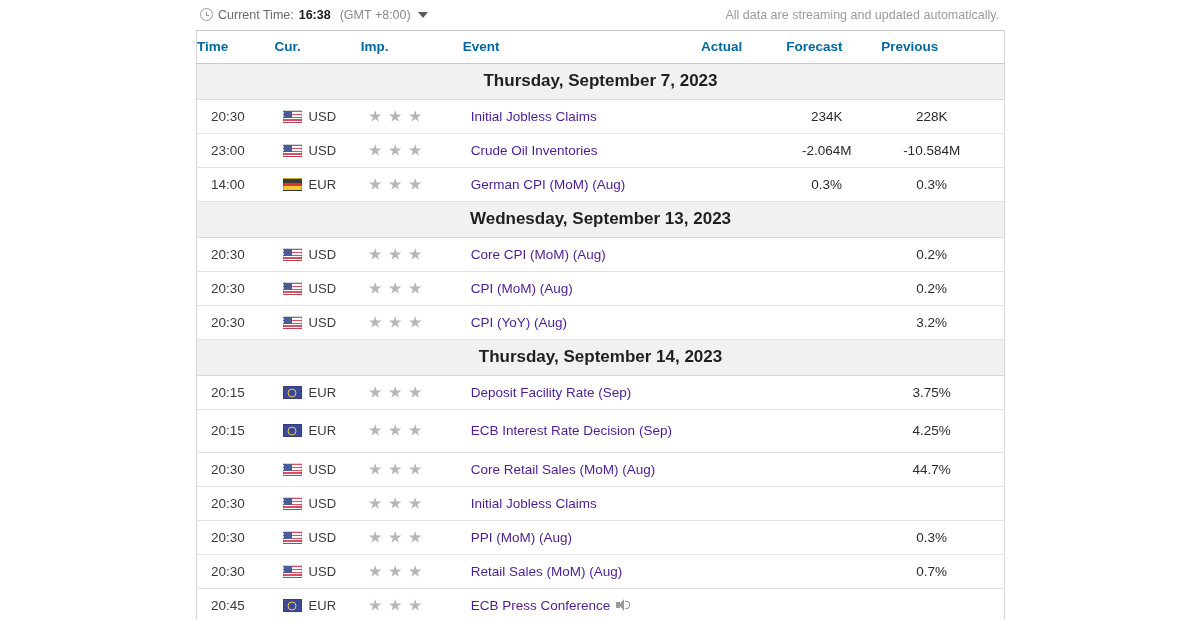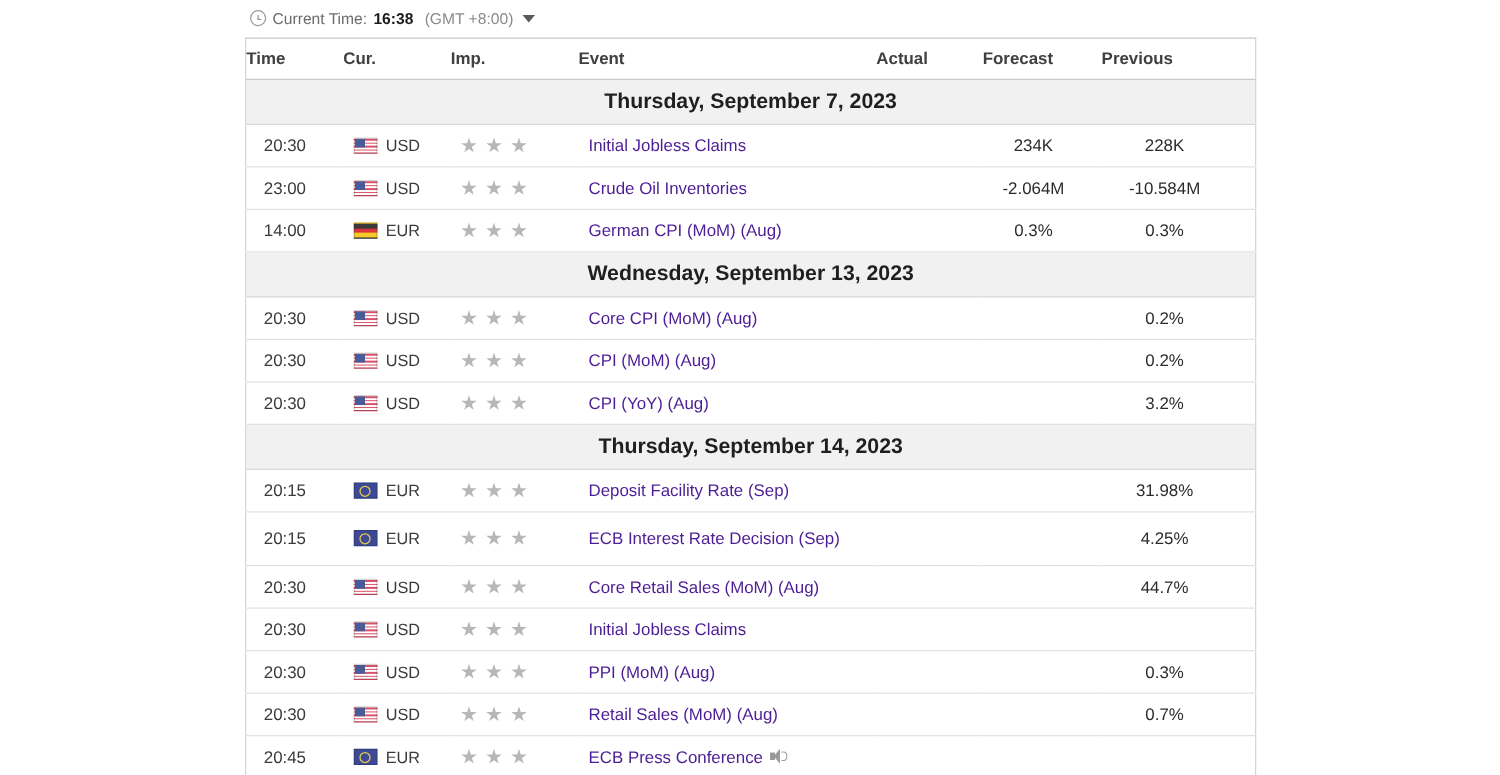--- a/index.html
+++ b/index.html
@@ -39,21 +39,21 @@
   }
   .cal col.c-time { width: 78px; }
   .cal col.c-cur  { width: 86px; }
   .cal col.c-imp  { width: 102px; }
   .cal col.c-evt  { width: 238px; }
   .cal col.c-act  { width: 85px; }
   .cal col.c-fcs  { width: 95px; }
   .cal col.c-prv  { width: 123px; }
 
   .cal thead th {
-    font-size: 13.5px; font-weight: bold; color: #404040;
+    font-size: 13.5px; font-weight: bold; color: #0369a1;
     padding: 8px 0 9px 0; background: #fff;
     border-bottom: 1px solid #c9c9c9;
     text-align: left; white-space: nowrap;
   }
   th.h-time { padding-left: 14px; }
   th.h-cur  { padding-left: 8px; }
   th.h-imp  { padding-left: 8px; }
   th.h-evt  { padding-left: 8px; }
   th.h-act, th.h-fcs, th.h-prv { text-align: right; padding-right: 14px; }
   th.h-act { padding-right: 12px; }
@@ -125,20 +125,21 @@
 <div id="page">
 
   <div class="topbar">
     <div class="topbar-left">
       <span class="clock-icon"></span>
       <span class="ct-label">Current Time:</span>
       <span class="ct-time">16:38</span>
       <span class="ct-gmt">(GMT +8:00)</span>
       <span class="chev"></span>
     </div>
+    <div class="topbar-right">All data are streaming and updated automatically.</div>
   </div>
 
   <table class="cal">
     <colgroup>
       <col class="c-time">
         <col class="c-cur">
         <col class="c-imp">
         <col class="c-evt">
       <col class="c-act">
         <col class="c-fcs">
@@ -296,21 +297,21 @@
           <td class="t-imp">
             <span class="stars">
               <span class="star"></span>
               <span class="star"></span>
               <span class="star"></span>
             </span>
           </td>
           <td class="t-evt"><span class="evt-text">Deposit Facility Rate (Sep)</span></td>
           <td class="t-num t-act"></td>
           <td class="t-num t-fcs"></td>
-          <td class="t-num t-prv">31.98%</td>
+          <td class="t-num t-prv">3.75%</td>
         </tr>
         <tr class="evt-row tall">
           <td class="t-time">20:15</td>
           <td class="t-cur">
             <span class="cur-cell">
               <span class="flag flag-eu"></span>
               <span class="cur-code">EUR</span>
             </span>
           </td>
           <td class="t-imp">

